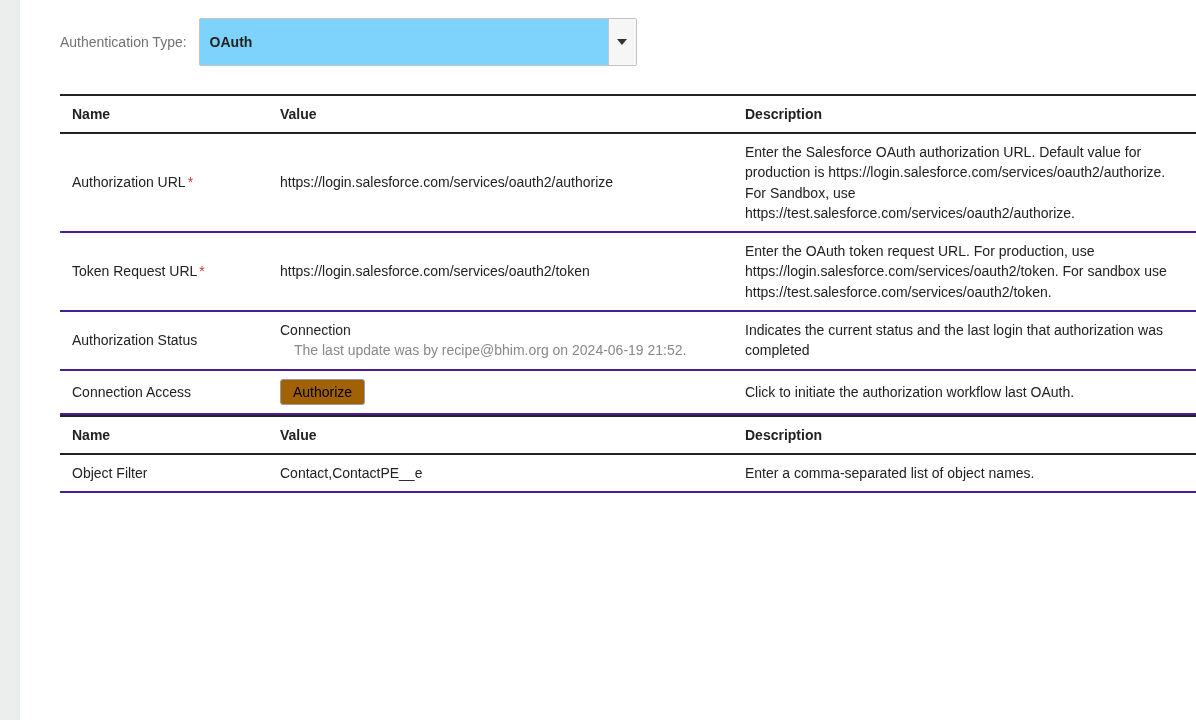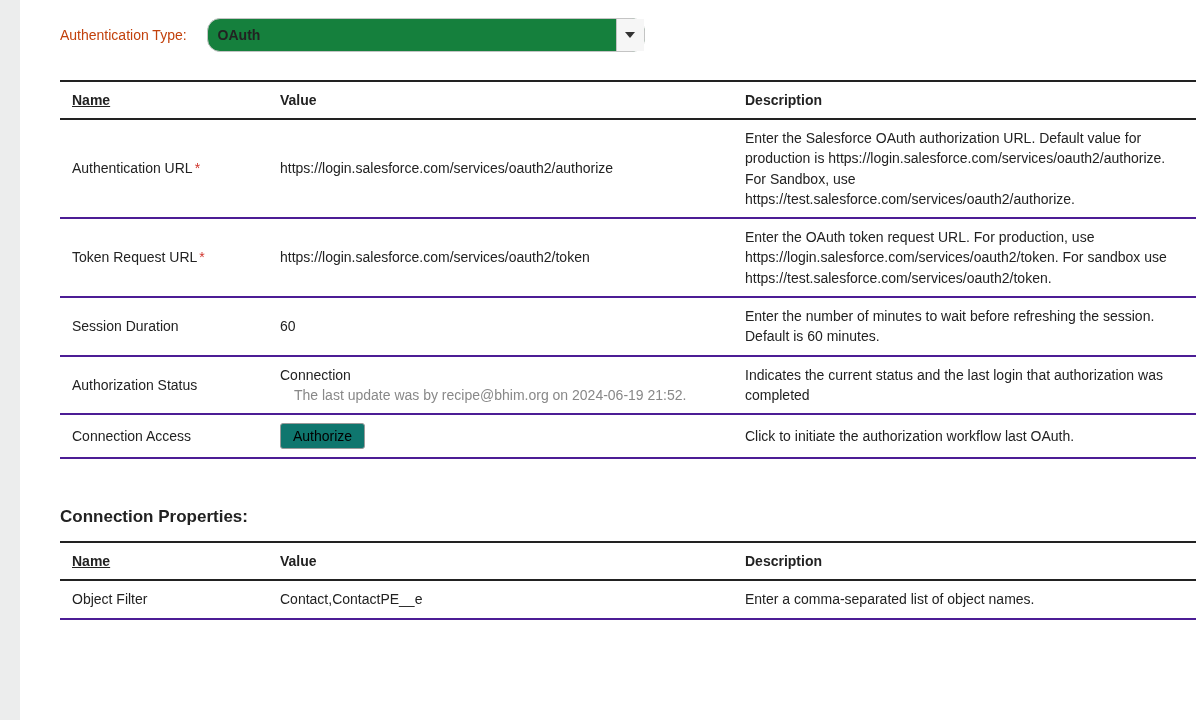--- a/index.html
+++ b/index.html
@@ -15,31 +15,31 @@
       margin-left: 20px;
       min-height: 720px;
       padding: 0 0 20px 0;
     }
     .auth-type-row {
       display: flex;
       align-items: center;
       padding: 18px 0 28px 40px;
     }
     .auth-type-label {
-      color: #c2410c;
+      color: #737373;
       font-size: 14px;
-      margin-right: 20px;
+      margin-right: 12px;
     }
     .select-wrap {
       display: flex;
       border: 1px solid #c4c4c4;
-      border-radius: 13px;
-      height: 34px;
+      border-radius: 2px;
+      height: 48px;
       width: 438px;
-      background: #15803d;
+      background: #7dd3fc;
     }
     .select-val {
       flex: 1;
       padding: 4px 10px;
       font-weight: 600;
       display: flex;
       align-items: center;
     }
     .select-arrow {
       width: 28px;
@@ -57,37 +57,37 @@
       width: calc(100% - 40px);
     }
     .props-table thead th {
       text-align: left;
       font-weight: 700;
       font-size: 14px;
       padding: 10px 12px 10px 12px;
       border-top: 2px solid #222;
       border-bottom: 2px solid #222;
     }
-    .props-table thead th:first-child { padding-left: 12px; text-decoration: underline; }
+    .props-table thead th:first-child { padding-left: 12px; }
     .props-table tbody td {
       padding: 8px 12px;
       border-bottom: 2px solid #4c1d95;
       vertical-align: middle;
       font-size: 14px;
       line-height: 1.45;
     }
     .col-name { width: 208px; }
     .col-value { width: 465px; }
     .col-desc  { }
     .req { color: #d0342c; margin-left: 2px; }
     .sub-line { color: #888; font-size: 14px; margin-left: 14px; }
     .btn {
       display: inline-block;
       border: 1px solid #9a9a9a;
-      background: #0f766e;
+      background: #a16207;
       border-radius: 3px;
       padding: 4px 12px;
       font-size: 14px;
       cursor: pointer;
     }
     .section-title {
       font-weight: 700;
       font-size: 17px;
       margin: 48px 0 14px 40px;
     }
@@ -118,38 +118,31 @@
     <thead>
       <tr>
         <th>Name</th>
         <th>Value</th>
         <th>Description</th>
       </tr>
     </thead>
     <tbody>
       <tr>
         <td>
-          <span>Authentication URL</span><span class="req">*</span>
+          <span>Authorization URL</span><span class="req">*</span>
         </td>
         <td>https://login.salesforce.com/services/oauth2/authorize</td>
         <td>Enter the Salesforce OAuth authorization URL. Default value for production is https://login.salesforce.com/services/oauth2/authorize. For Sandbox, use https://test.salesforce.com/services/oauth2/authorize.</td>
       </tr>
       <tr>
         <td>
           <span>Token Request URL</span><span class="req">*</span>
         </td>
         <td>https://login.salesforce.com/services/oauth2/token</td>
         <td>Enter the OAuth token request URL. For production, use https://login.salesforce.com/services/oauth2/token. For sandbox use https://test.salesforce.com/services/oauth2/token.</td>
-      </tr>
-      <tr>
-        <td>
-          <span>Session Duration</span><span class="req"></span>
-        </td>
-        <td>60</td>
-        <td>Enter the number of minutes to wait before refreshing the session. Default is 60 minutes.</td>
       </tr>
       <tr>
         <td>
           <span>Authorization Status</span><span class="req"></span>
         </td>
         <td>
           <div>Connection</div>
           <div class="sub-line">The last update was by recipe@bhim.org on 2024-06-19 21:52.</div>
         </td>
         <td>Indicates the current status and the last login that authorization was completed</td>
@@ -159,21 +152,20 @@
           <span>Connection Access</span><span class="req"></span>
         </td>
         <td>
           <button class="btn">Authorize</button>
         </td>
         <td>Click to initiate the authorization workflow last OAuth.</td>
       </tr>
     </tbody>
   </table>
 
-  <div class="section-title">Connection Properties:</div>
 
   <table class="props-table">
     <colgroup>
         <col class="col-name">
         <col class="col-value">
         <col class="col-desc">
       </colgroup>
     <thead>
       <tr>
         <th>Name</th>

